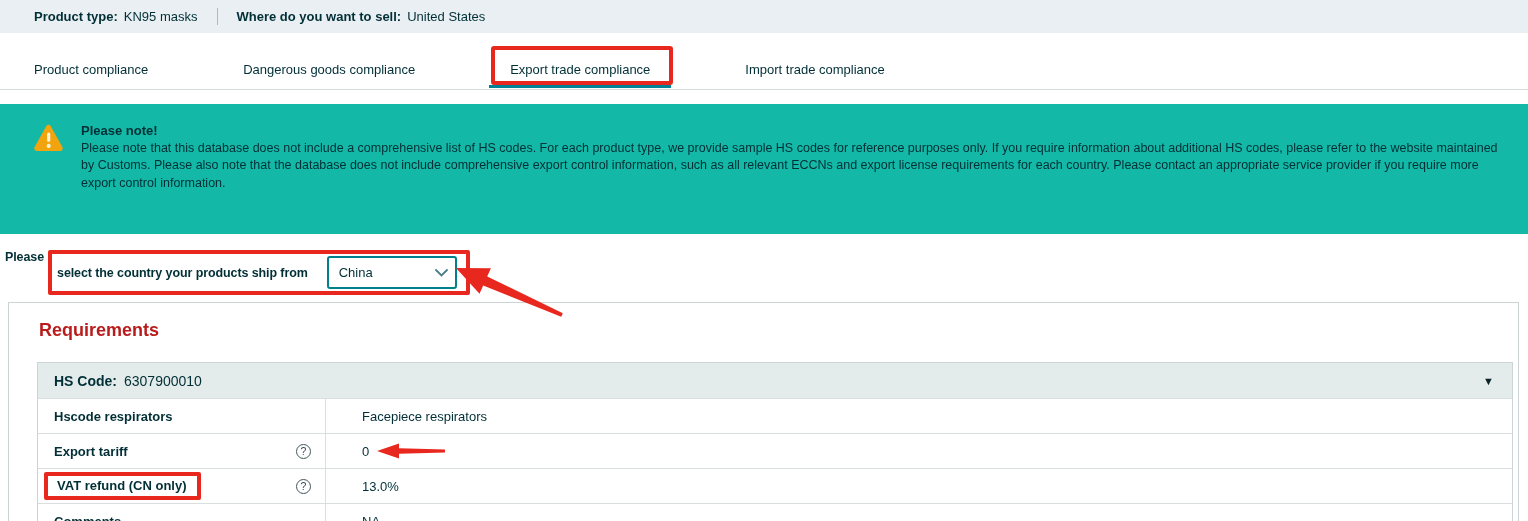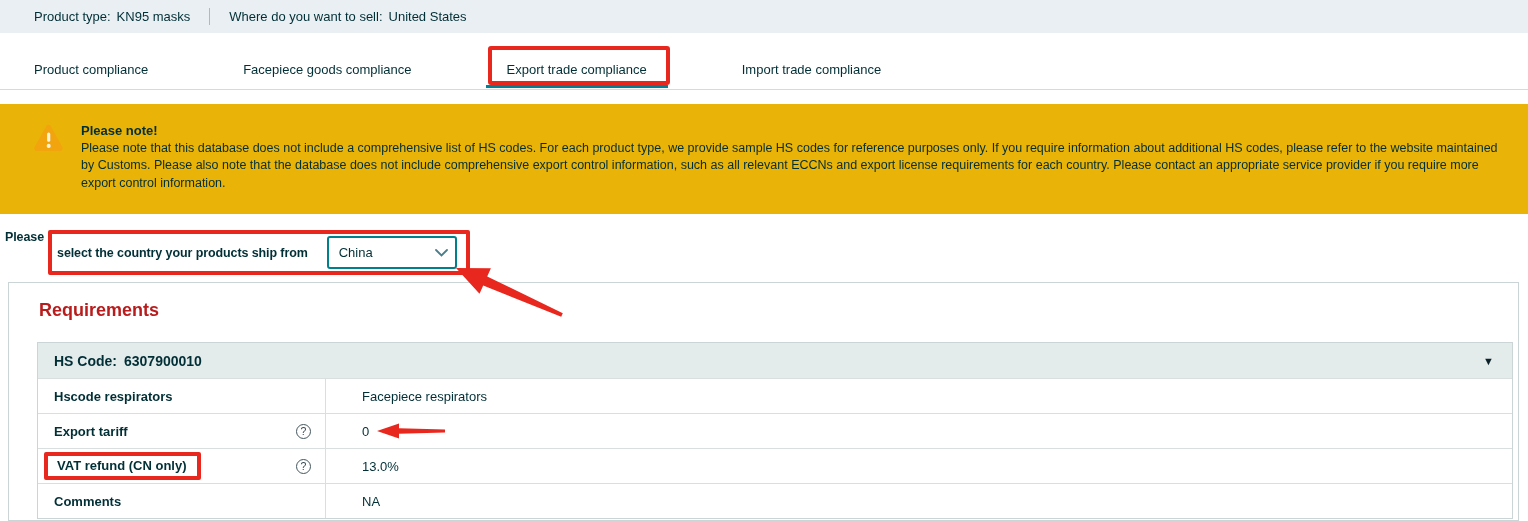--- a/index.html
+++ b/index.html
@@ -12,21 +12,21 @@
   }
   
   .context-bar {
     height: 33px;
     background: #e9eff2;
     display: flex;
     align-items: center;
     padding-left: 34px;
     font-size: 13px;
   }
-  .context-bar b { font-weight: normal; }
+  .context-bar b { font-weight: bold; }
   .context-bar .val { margin-left: 6px; }
   .ctx-sep {
     width: 1px; height: 17px;
     background: #a9bcc4;
     margin: 0 19px;
   }
   
   .tabs {
     display: flex;
     padding-left: 13px;
@@ -53,22 +53,22 @@
     content: "";
     position: absolute;
     left: 2px; right: -2px; top: 0; bottom: 4px;
     border: 4px solid #e8281e;
     border-radius: 3px;
     pointer-events: none;
   }
   
   .notice {
     margin-top: 14px;
-    height: 110px;
-    background: #eab308;
+    height: 130px;
+    background: #14b8a6;
     display: flex;
     padding: 18px 16px 0 33px;
     overflow: hidden;
   }
   .notice-icon { flex: 0 0 31px; margin-right: 17px; margin-top: 2px; }
   .notice-text { flex: 1; font-size: 12.5px; line-height: 17.5px; }
   .notice-text .nt-title { font-weight: bold; font-size: 13px; }
   
   .ship-row {
     height: 45px;
@@ -130,21 +130,21 @@
     color: #b91c1c;
   }
   .hs-table { border: 1px solid #ccd5d5; }
   .hs-header {
     height: 35px;
     background: #e4ebeb;
     display: flex;
     align-items: center;
     padding: 0 18px 0 16px;
     font-size: 14px;
-    font-weight: bold;
+    font-weight: normal;
     cursor: pointer;
   }
   .hs-header .hs-val { margin-left: 7px; }
   .hs-caret {
     margin-left: auto;
     font-size: 11px;
     color: #0b2229;
   }
   .req-row {
     display: flex;
@@ -211,21 +211,21 @@
   <div class="context-bar">
     <b>Product type:</b>
     <span class="val">KN95 masks</span>
     <span class="ctx-sep"></span>
     <b>Where do you want to sell:</b>
     <span class="val">United States</span>
   </div>
 
   <div class="tabs">
     <div class="tab">Product compliance</div>
-    <div class="tab">Facepiece goods compliance</div>
+    <div class="tab">Dangerous goods compliance</div>
     <div class="tab active">Export trade compliance</div>
     <div class="tab">Import trade compliance</div>
   </div>
 
   <div class="notice">
     <div class="notice-icon">
       <svg width="31" height="28" viewBox="0 0 24 22">
         <path d="M10.3 1.6 L1.1 18.1 a2.1 2.1 0 0 0 1.8 3.1 h18.2 a2.1 2.1 0 0 0 1.8 -3.1 L13.7 1.6 a2 2 0 0 0 -3.4 0 Z" fill="#f1a40e"></path>
         <rect x="10.9" y="6.6" width="2.5" height="7.4" rx="1.2" fill="#fcf3d6"></rect>
         <circle cx="12.15" cy="17.2" r="1.6" fill="#fcf3d6"></circle>

